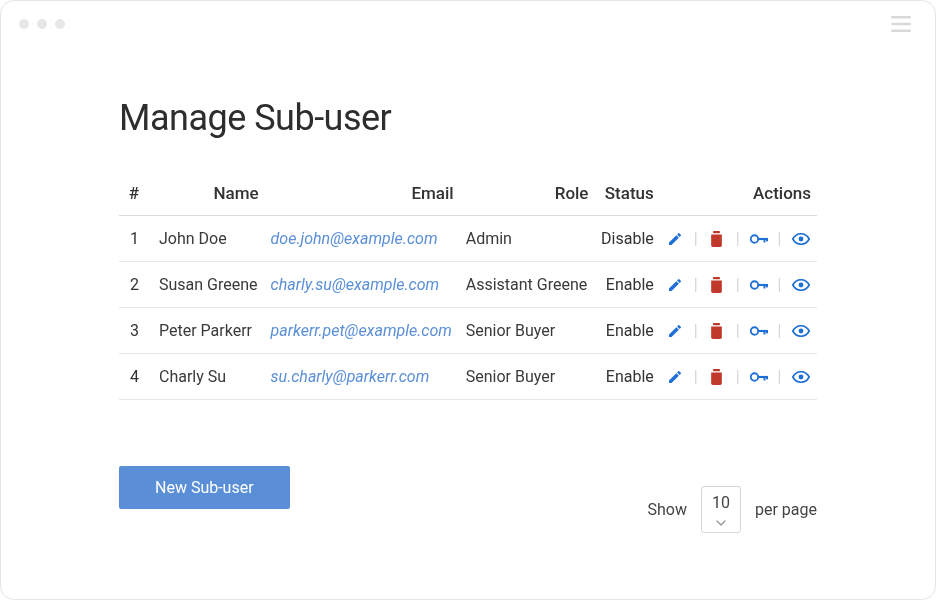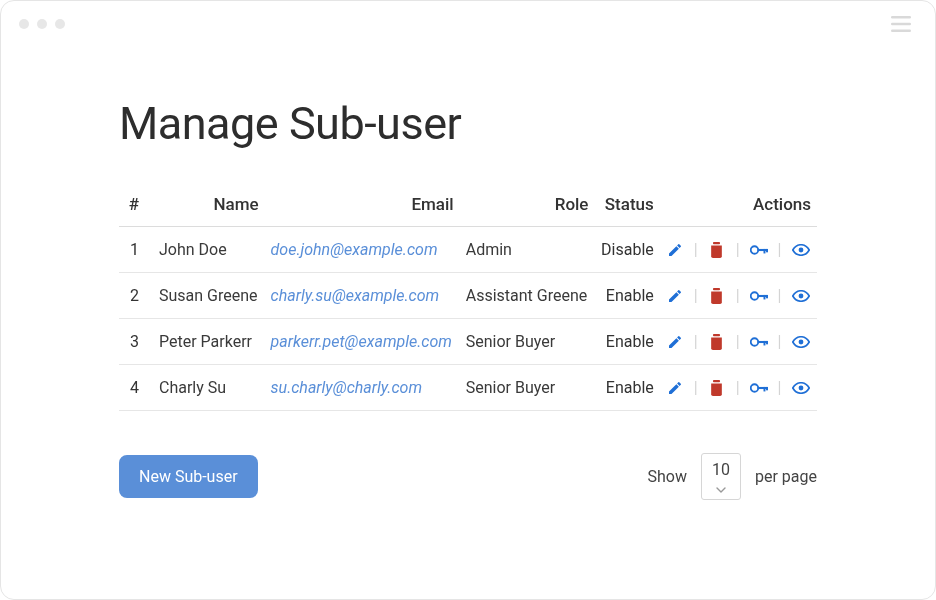--- a/index.html
+++ b/index.html
@@ -19,21 +19,21 @@
     justify-content: space-between;
     padding: 0 24px 0 18px;
   }
   .dots { display: flex; gap: 8px; }
   .dot { width: 10px; height: 10px; border-radius: 50%; background: #e7e7e7; }
   .hamburger svg { display:block; }
   .content {
     padding: 50px 118px 0 118px;
   }
   .page-title {
-    font-size: 45px;
+    font-size: 36px;
     font-weight: 400;
     color: #2d2d2d;
     letter-spacing: -0.5px;
     margin-bottom: 32px;
   }
   table.data {
     width: 100%;
     border-collapse: collapse;
     font-size: 16px;
     color: #3a3a3a;
@@ -65,31 +65,32 @@
     display: flex;
     align-items: center;
     justify-content: space-between;
     margin-top: 42px;
   }
   .btn-primary {
     background: #5a8fd8;
     color: #fff;
     border: none;
     font-size: 16px;
-    padding: 12px 20px;
-    border-radius: 8px;
+    padding: 12px 36px;
+    border-radius: 2px;
     cursor: pointer;
     font-family: inherit;
   }
   .pager {
     display: flex;
     align-items: center;
     gap: 14px;
     color: #444;
     font-size: 16px;
+    margin-top: 44px;
   }
   .select-wrap {
     border: 1px solid #d6d6d6;
     border-radius: 3px;
     padding: 6px 10px;
     display: flex;
     align-items: center;
     gap: 8px;
     color: #444;
     cursor: pointer;
@@ -244,21 +245,21 @@
                     <path fill="none" stroke="#1f6fd6" stroke-width="2.2" d="M1 8c3-5 8-7 11-7s8 2 11 7c-3 5-8 7-11 7S4 13 1 8z"></path>
                     <circle cx="12" cy="8" r="3.2" fill="#1f6fd6"></circle>
                   </svg>
                 </span>
               </div>
             </td>
           </tr>
           <tr>
             <td class="idx">4</td>
             <td>Charly Su</td>
-            <td class="email"><a href="#">su.charly@charly.com</a></td>
+            <td class="email"><a href="#">su.charly@parkerr.com</a></td>
             <td>Senior Buyer</td>
             <td class="status">Enable</td>
             <td class="actions-cell">
               <div class="action-group">
                 <span class="icon-btn">
                   <svg width="16" height="16" viewBox="0 0 24 24">
                     <path fill="#1f6fd6" d="M3 17.25V21h3.75L17.81 9.94l-3.75-3.75L3 17.25zM20.71 7.04a1 1 0 0 0 0-1.41l-2.34-2.34a1 1 0 0 0-1.41 0l-1.83 1.83 3.75 3.75 1.83-1.83z"></path>
                   </svg>
                 </span>
                 <span class="action-sep">|</span>

